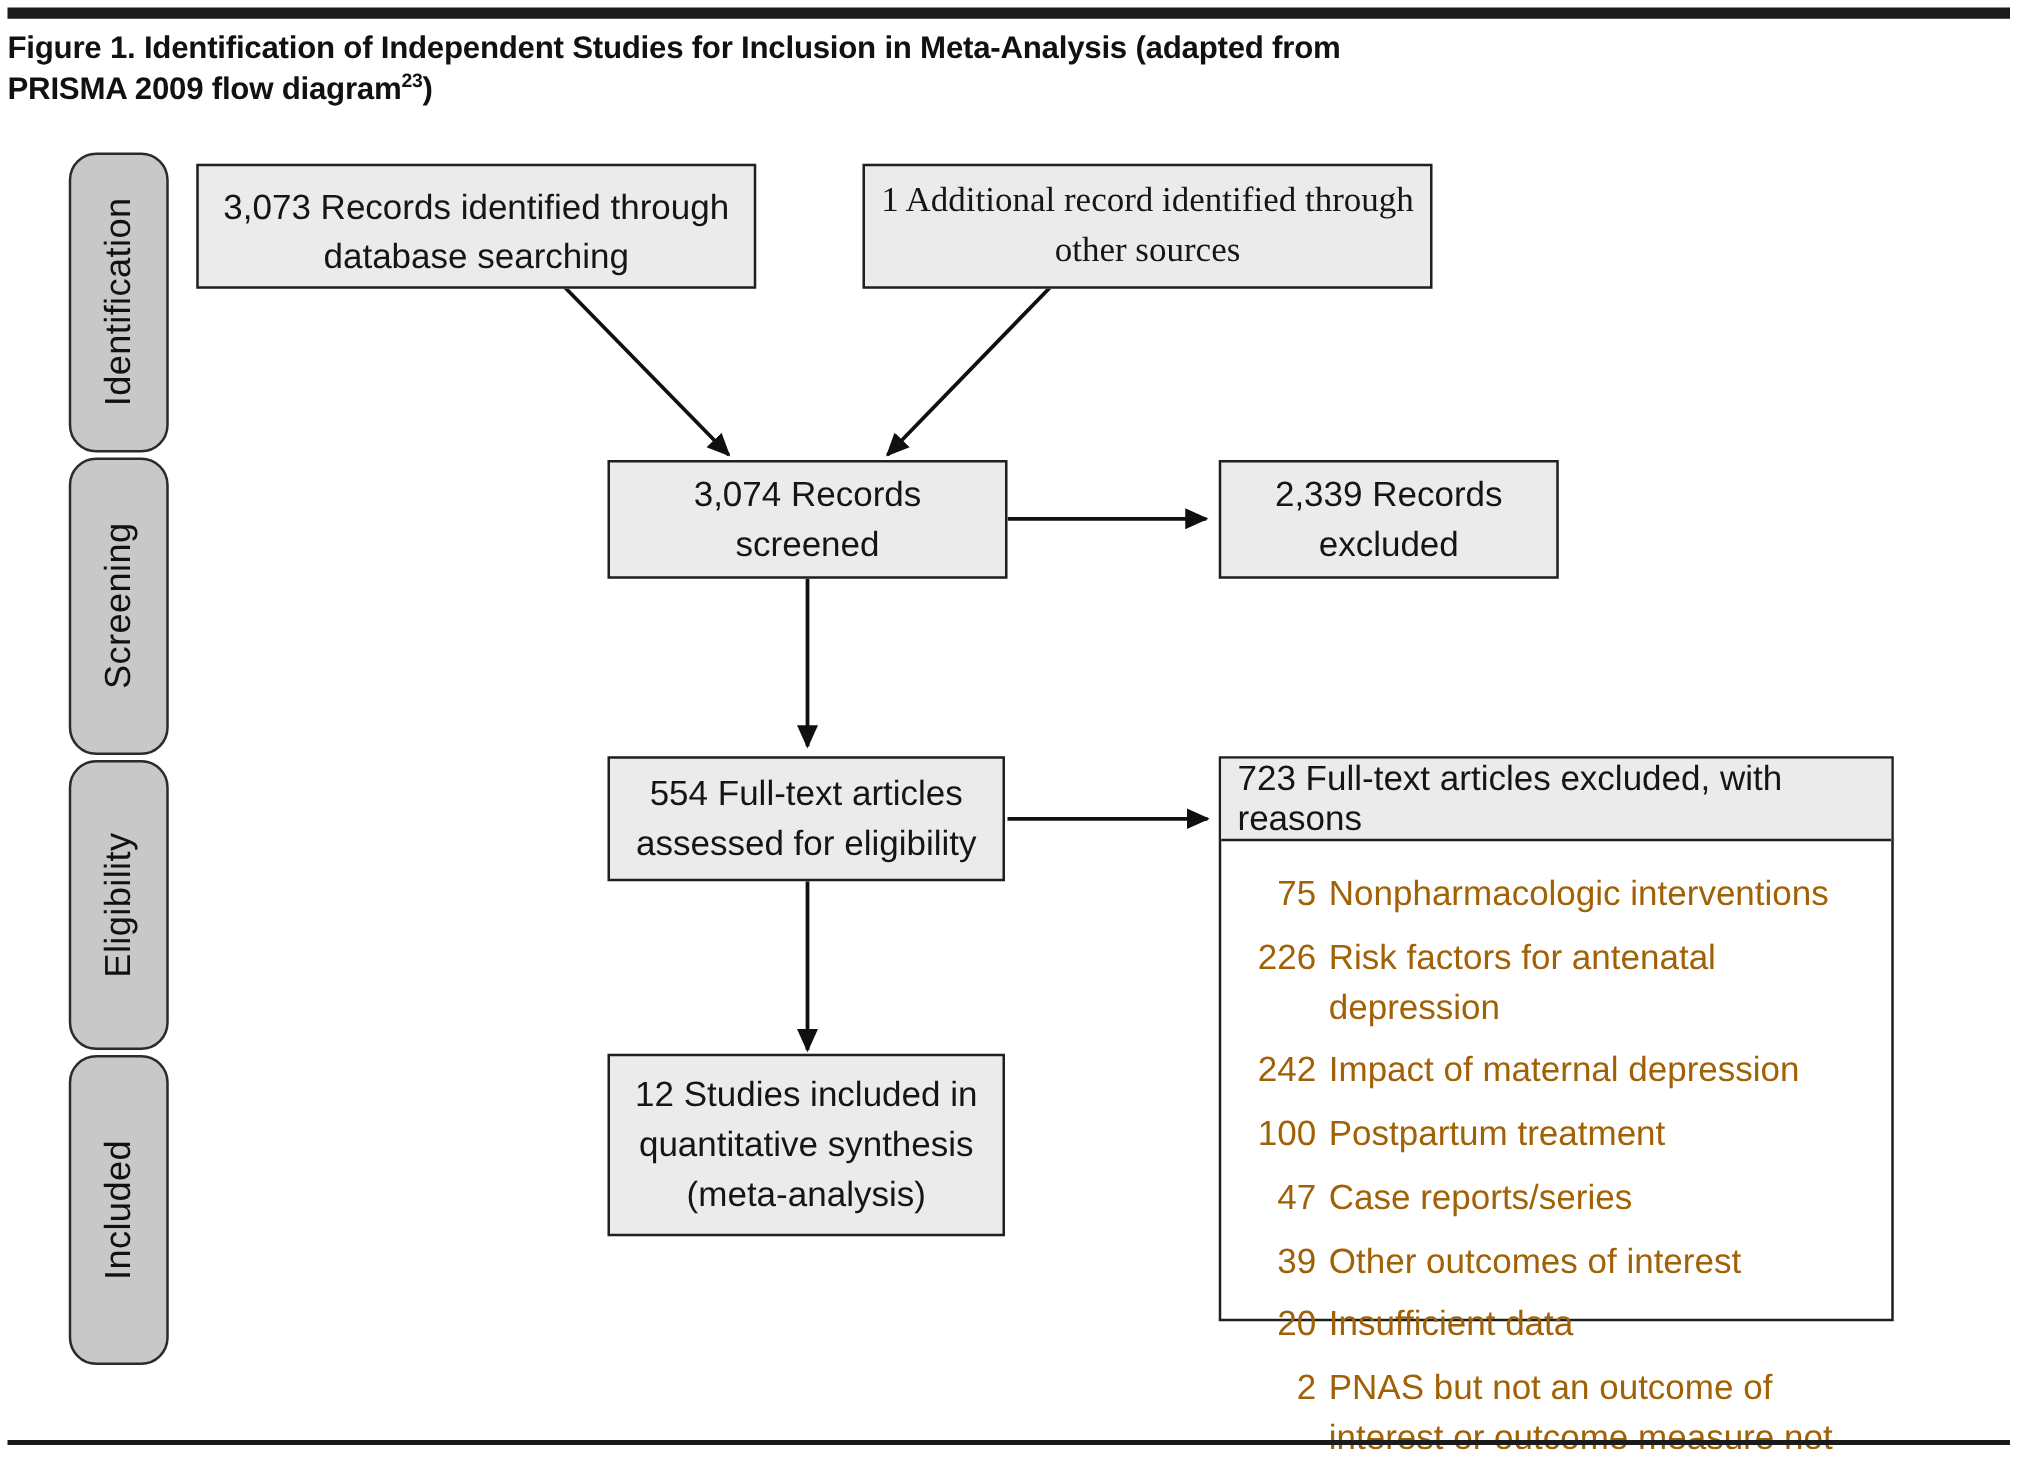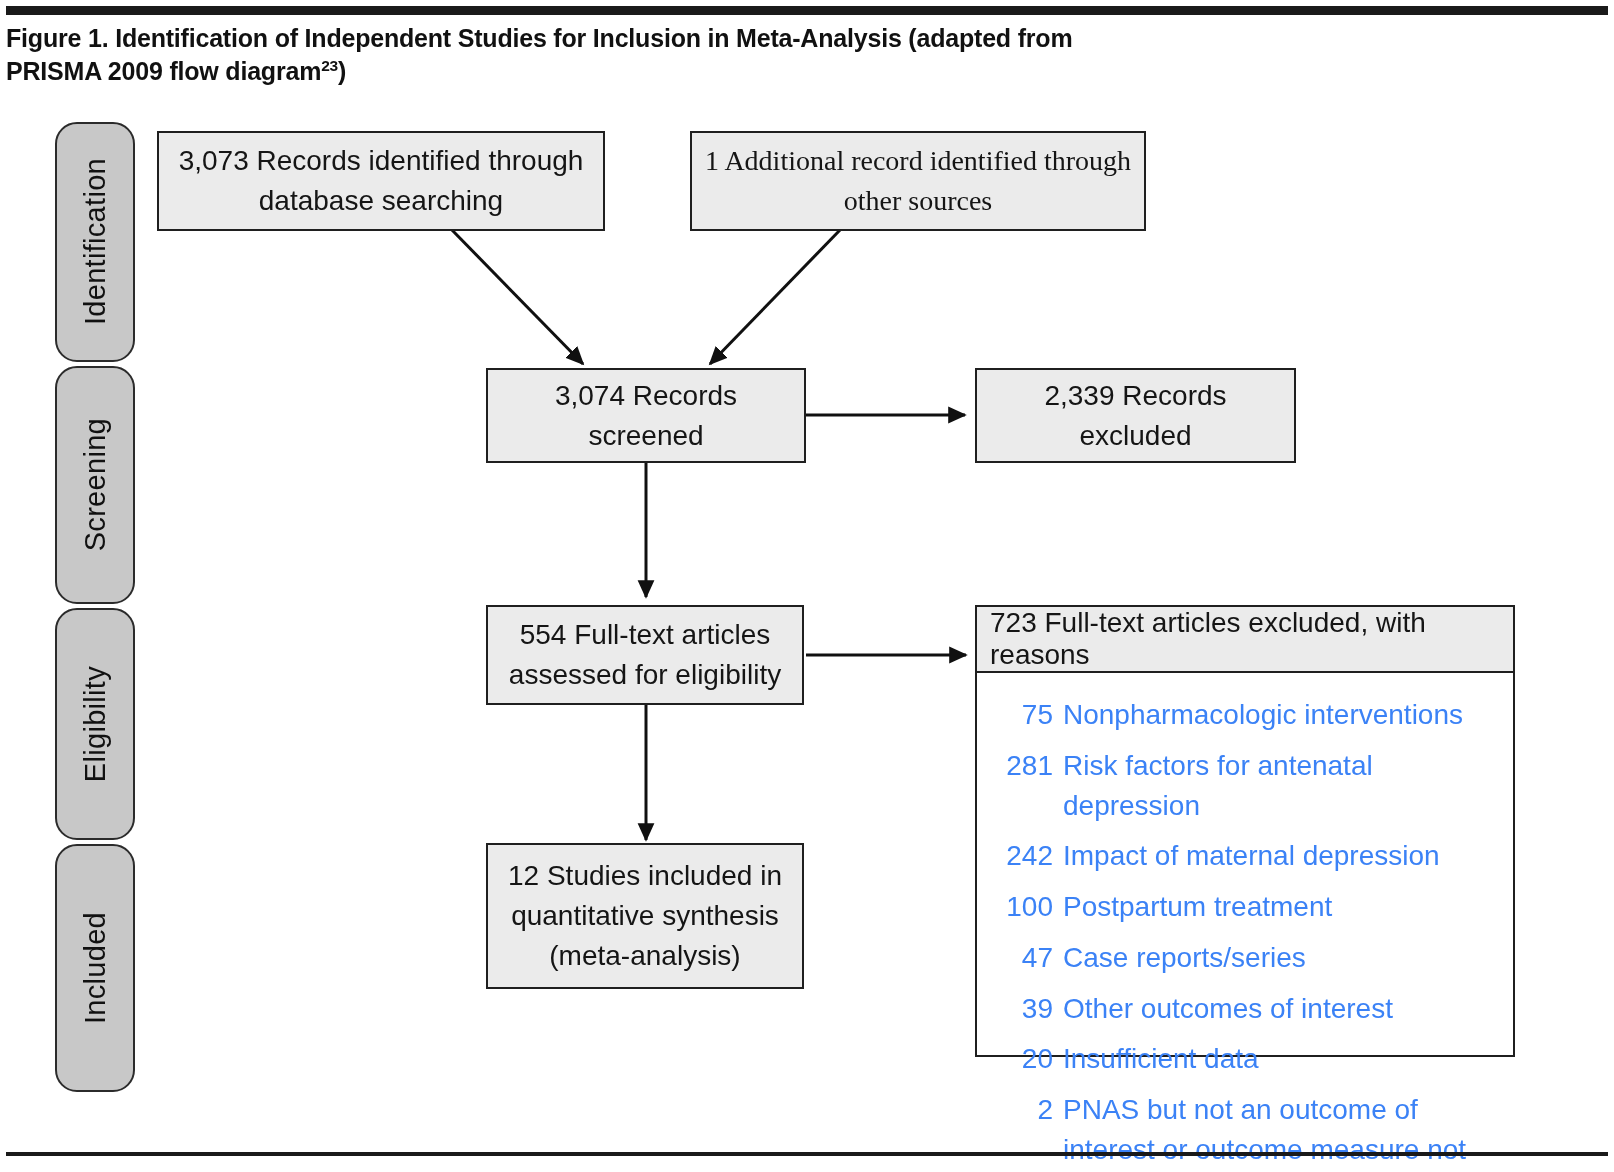--- a/index.html
+++ b/index.html
@@ -124,21 +124,21 @@
   .reasons-list {
     flex: 1;
     padding: 22px 10px 8px 14px;
     box-sizing: border-box;
   }
   .reason-row {
     display: flex;
     align-items: flex-start;
     font-size: 28px;
     line-height: 1.42;
-    color: #3b82f6;
+    color: #a16207;
     margin-bottom: 11px;
   }
   .reason-count {
     width: 62px;
     text-align: right;
     flex: none;
     padding-right: 10px;
   }
   .reason-text {
     flex: 1;
@@ -186,53 +186,53 @@
   </div>
 
   <div class="stage-tab" style="top:608px; height:232px;">
     <span class="stage-tab-label">Eligibility</span>
   </div>
 
   <div class="stage-tab" style="top:844px; height:248px;">
     <span class="stage-tab-label">Included</span>
   </div>
 
-  <div class="flow-box" style="left:157px; top:131px; width:448px; height:100px;">
+  <div class="flow-box" style="left:157px; top:131px; width:448px; height:100px;align-items:flex-end;">
     <span>3,073 Records identified through database searching</span>
   </div>
 
   <div class="flow-box" style="left:690px; top:131px; width:456px; height:100px;font-family:Liberation Serif, serif;">
     <span>1 Additional record identified through other sources</span>
   </div>
 
   <div class="flow-box" style="left:486px; top:368px; width:320px; height:95px;">
     <span>3,074 Records screened</span>
   </div>
 
-  <div class="flow-box" style="left:975px; top:368px; width:321px; height:95px;">
+  <div class="flow-box" style="left:975px; top:368px; width:272px; height:95px;">
     <span>2,339 Records excluded</span>
   </div>
 
   <div class="flow-box" style="left:486px; top:605px; width:318px; height:100px;">
     <span>554 Full-text articles assessed for eligibility</span>
   </div>
 
   <div class="reasons-panel" style="left:975px; top:605px; width:540px; height:452px;">
     <div class="reasons-header">
       <span>723 Full-text articles excluded, with reasons</span>
     </div>
     <div class="reasons-list">
 
       <div class="reason-row">
         <span class="reason-count">75</span>
         <span class="reason-text">Nonpharmacologic interventions</span>
       </div>
 
       <div class="reason-row">
-        <span class="reason-count">281</span>
+        <span class="reason-count">226</span>
         <span class="reason-text">Risk factors for antenatal depression</span>
       </div>
 
       <div class="reason-row">
         <span class="reason-count">242</span>
         <span class="reason-text">Impact of maternal depression</span>
       </div>
 
       <div class="reason-row">
         <span class="reason-count">100</span>

